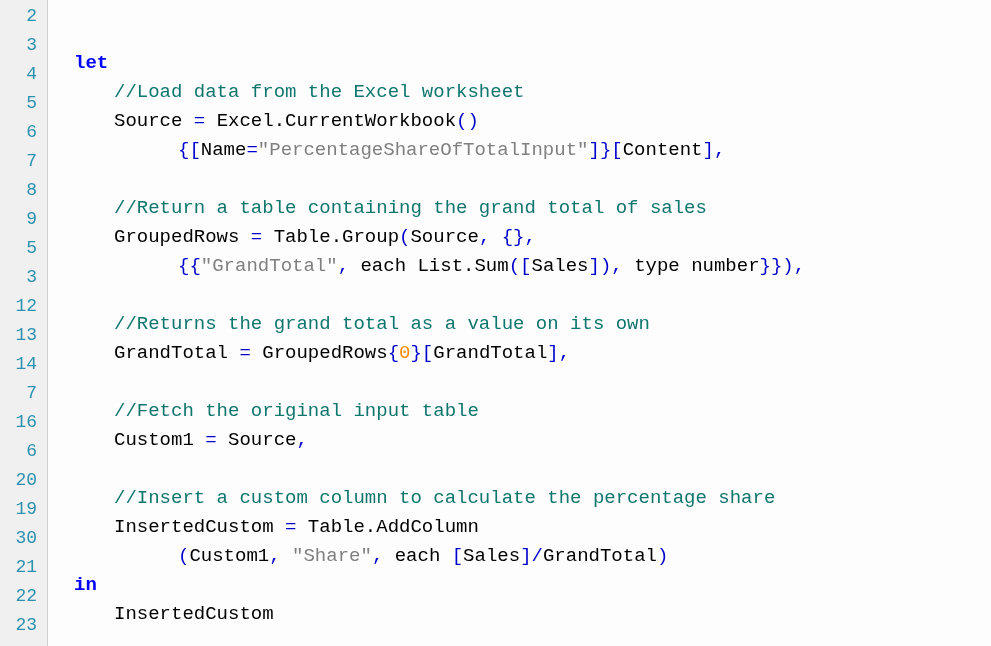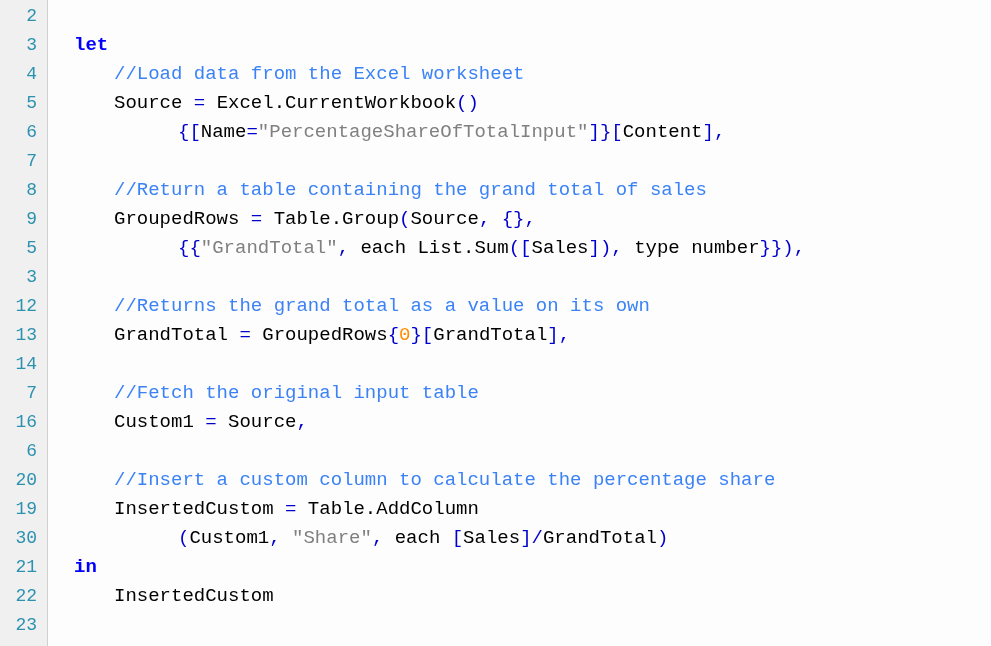--- a/index.html
+++ b/index.html
@@ -22,30 +22,30 @@
   .gutter-line {
     text-align: right;
     padding-right: 10px;
     color: #2b91af;
     height: 29px;
     line-height: 29px;
     font-size: 18px;
   }
   .code {
     flex: 1;
-    padding-top: 2px;
+    padding-top: 20px;
     padding-left: 2px;
     white-space: pre;
   }
   .code-line {
     height: 29px;
     line-height: 29px;
   }
   .kw { color: #0000ff; font-weight: bold; }
-  .com { color: #3b82f6; text-align: right; }
+  .com { color: #0f766e; text-align: right; }
   .str { color: #808080; }
   .num { color: #ff8c00; }
   .plain { color: #000000; }
   .punct { color: #0000cc; }
   .ind1 { padding-left: 24px; }
   .ind2 { padding-left: 64px; }
   .ind3 { padding-left: 128px; }
 </style>
 </head>
 <body>

